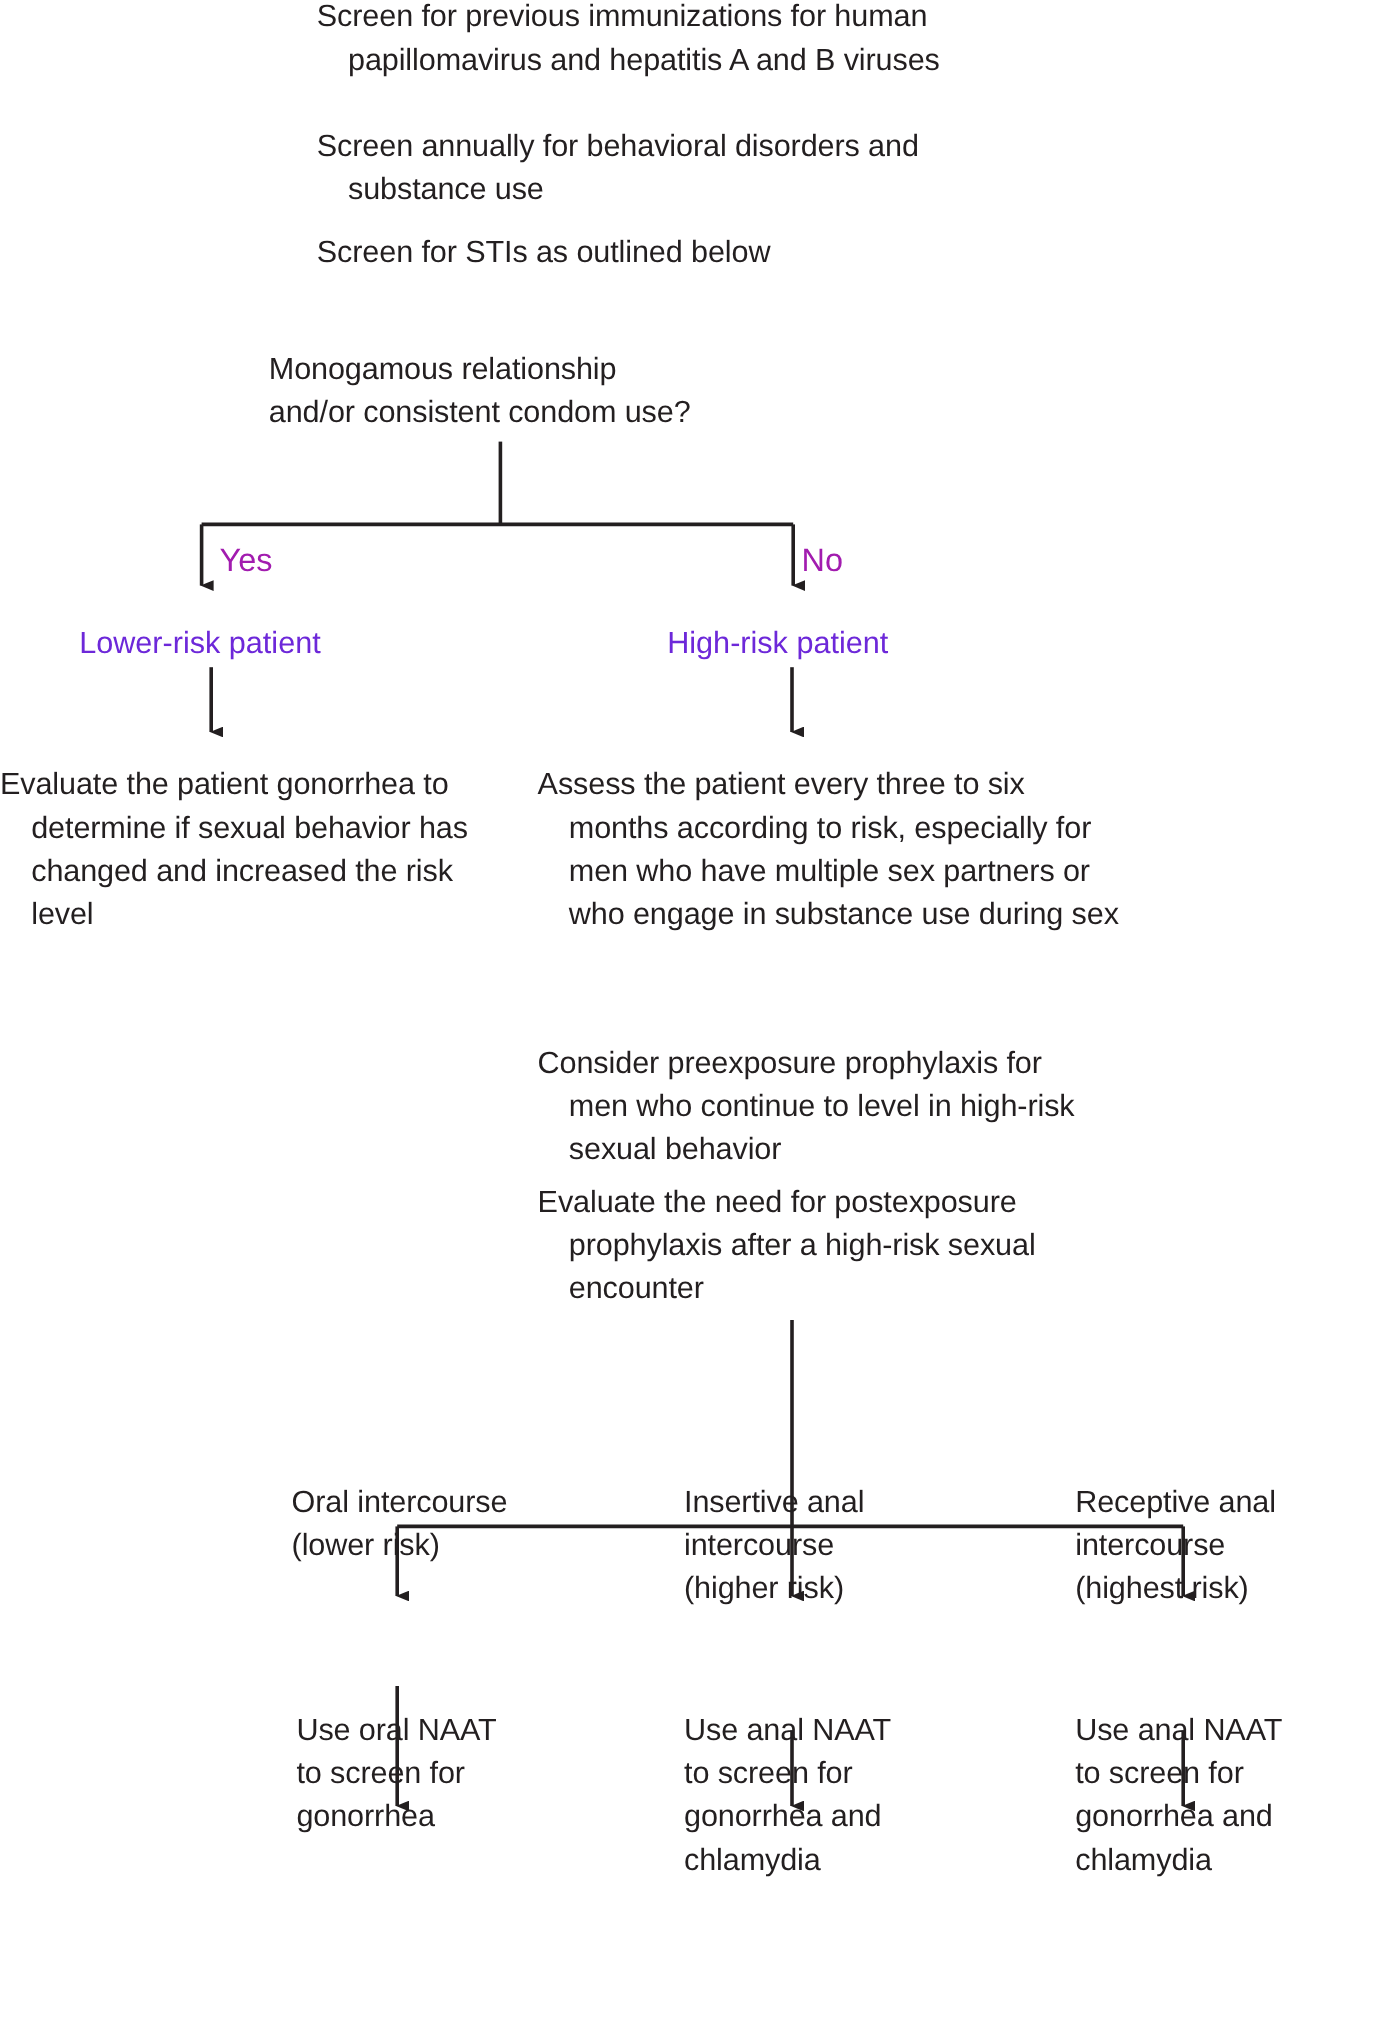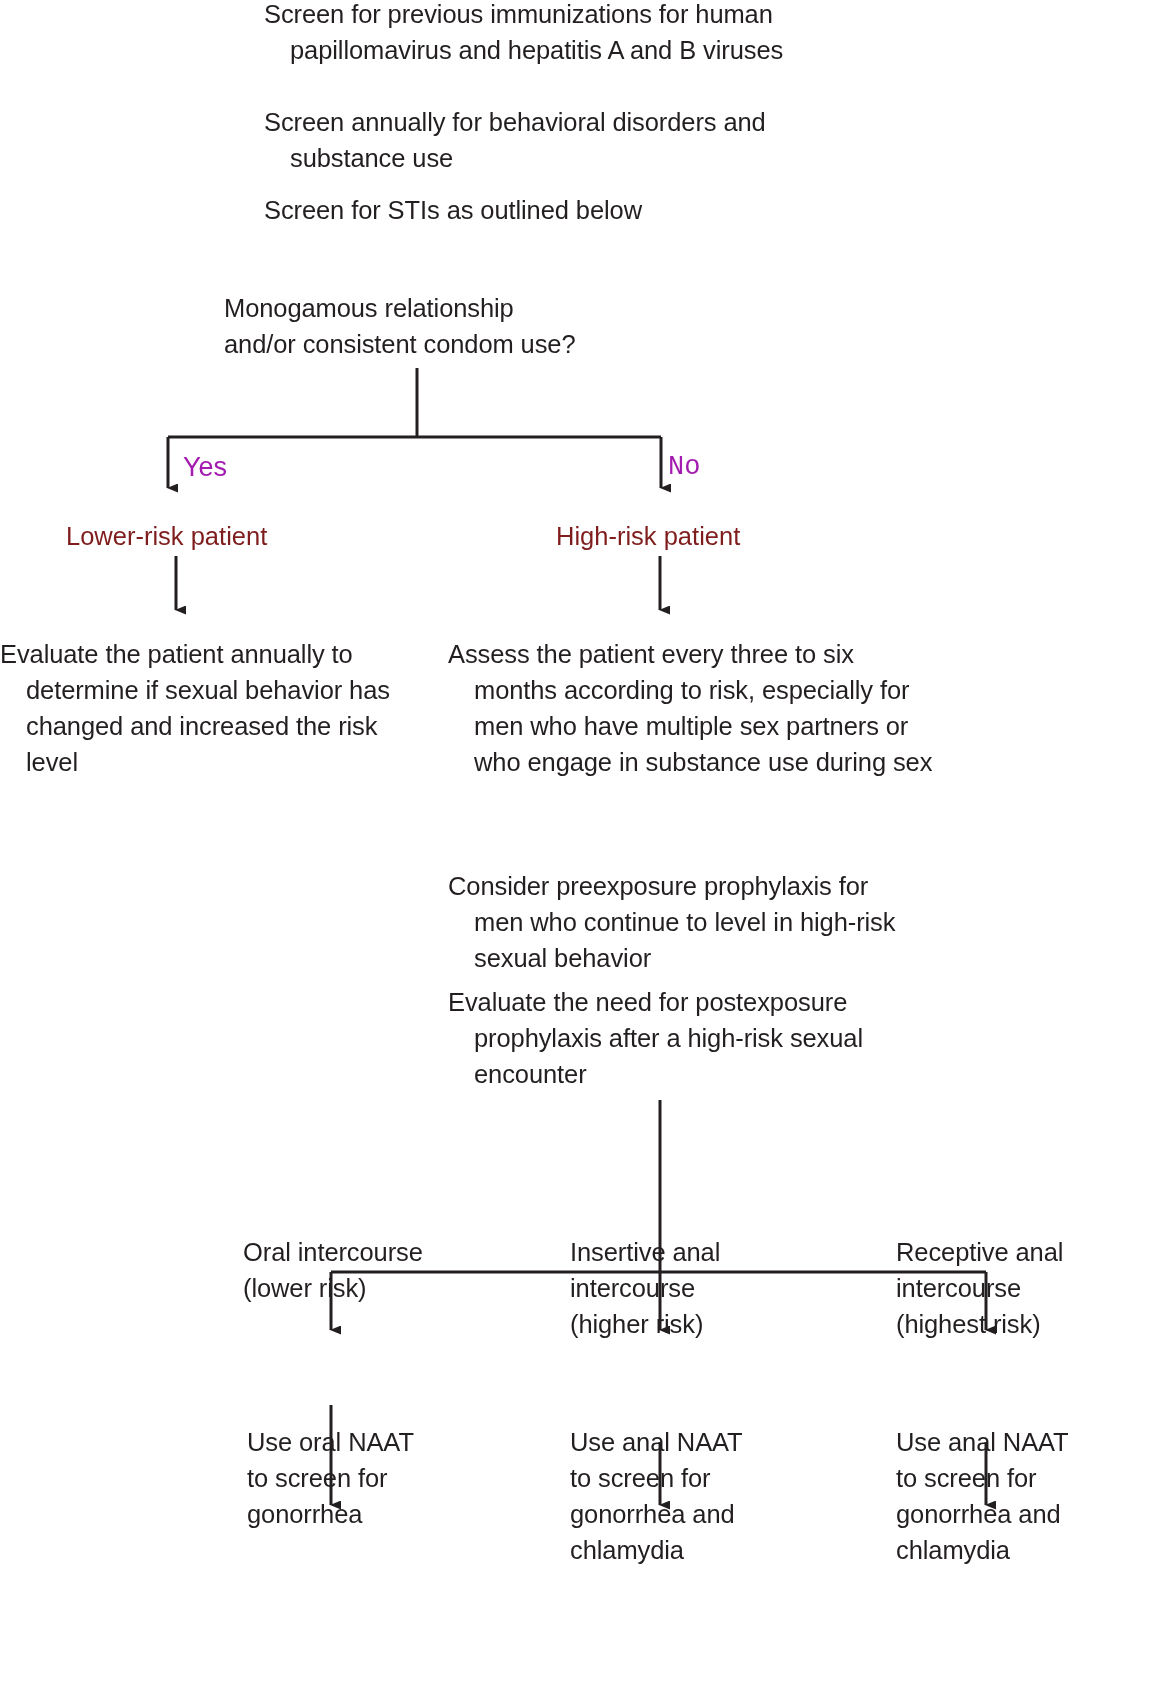--- a/index.html
+++ b/index.html
@@ -28,21 +28,21 @@
   }
   .hang {
     
     padding-left: 26px;
     text-indent: -26px;
   }
   .node-label {
     position: absolute;
     font-size: 25.5px;
     line-height: 36px;
-    color: #7f1d1d;
+    color: #6d28d9;
     white-space: pre;
   }
   .branch-word {
     position: absolute;
     font-size: 27px;
     line-height: 30px;
     color: #a21caf;
     white-space: pre;
   }
   svg.lines {
@@ -101,27 +101,27 @@
 
   <div class="txt hang" style="left:264px; top:104px; width:560px;">Screen annually for behavioral disorders and substance use</div>
 
   <div class="txt hang" style="left:264px; top:192px; width:600px;">Screen for STIs as outlined below</div>
 
   <div class="txt" style="left:224px; top:290px; width:620px;">Monogamous relationship
 and/or consistent condom use?</div>
 
   <div class="branch-word" style="left:183px; top:452px;">Yes</div>
 
-  <div class="branch-word" style="left:668px; top:452px;font-family:Liberation Mono, monospace;">No</div>
+  <div class="branch-word" style="left:668px; top:452px;">No</div>
 
   <div class="node-label" style="left:66px; top:518px;">Lower-risk patient</div>
 
   <div class="node-label" style="left:556px; top:518px;">High-risk patient</div>
 
-  <div class="txt hang" style="left:0px; top:636px; width:370px;">Evaluate the patient annually to determine if sexual behavior has changed and increased the risk level</div>
+  <div class="txt hang" style="left:0px; top:636px; width:370px;">Evaluate the patient gonorrhea to determine if sexual behavior has changed and increased the risk level</div>
 
 
   <div class="txt hang" style="left:448px; top:636px; width:460px;">Assess the patient every three to six months according to risk, especially for men who have multiple sex partners or who engage in substance use during sex</div>
 
 
   <div class="txt hang" style="left:448px; top:868px; width:450px;">Consider preexposure prophylaxis for men who continue to level in high-risk sexual behavior</div>
 
   <div class="txt hang" style="left:448px; top:984px; width:420px;">Evaluate the need for postexposure prophylaxis after a high-risk sexual encounter</div>
 
   <div class="txt" style="left:243px; top:1234px; width:260px;">Oral intercourse

